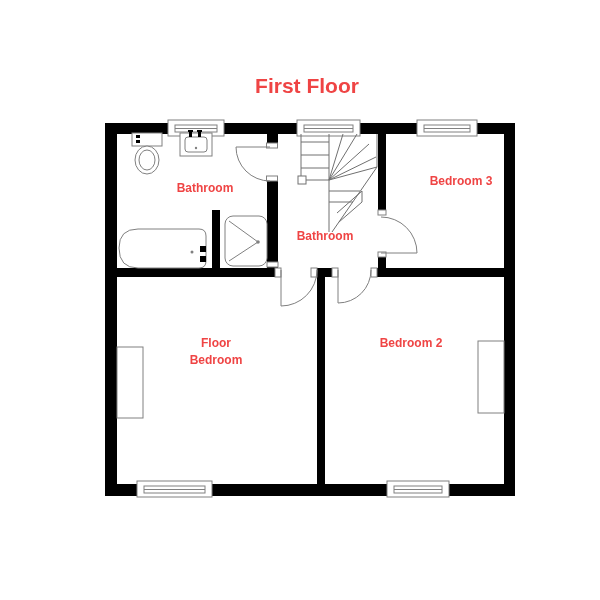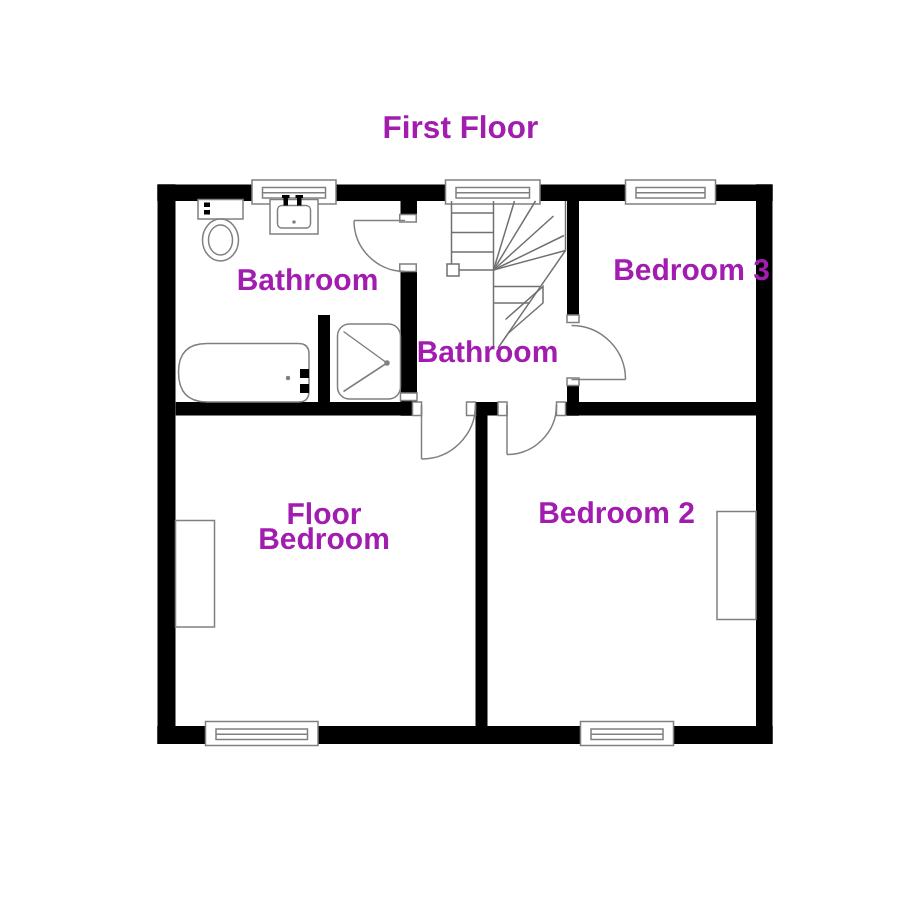--- a/index.html
+++ b/index.html
@@ -1,22 +1,22 @@
 <!DOCTYPE html>
 <html><head>
 <meta charset="utf-8">
 <style>
   html,body{margin:0;padding:0;background:#ffffff;}
   .canvas{position:relative;width:600px;height:600px;background:#ffffff;overflow:hidden;
           font-family:"Liberation Sans",sans-serif;}
   .plan-svg{position:absolute;left:0;top:0;}
-  .label{position:absolute;transform:translate(-50%,-50%);color:#a21caf;font-weight:bold;
+  .label{position:absolute;transform:translate(-50%,-50%);color:#ef4444;font-weight:bold;
          white-space:nowrap;text-align:center;}
   .title{font-size:21px;}
-  .room{font-size:20px;line-height:17px;}
+  .room{font-size:12px;line-height:17px;}
 </style>
 </head>
 <body>
 
 <div class="canvas">
 
   <svg class="plan-svg" width="600" height="600" viewBox="0 0 600 600">
 
     <g fill="#000000">
 

